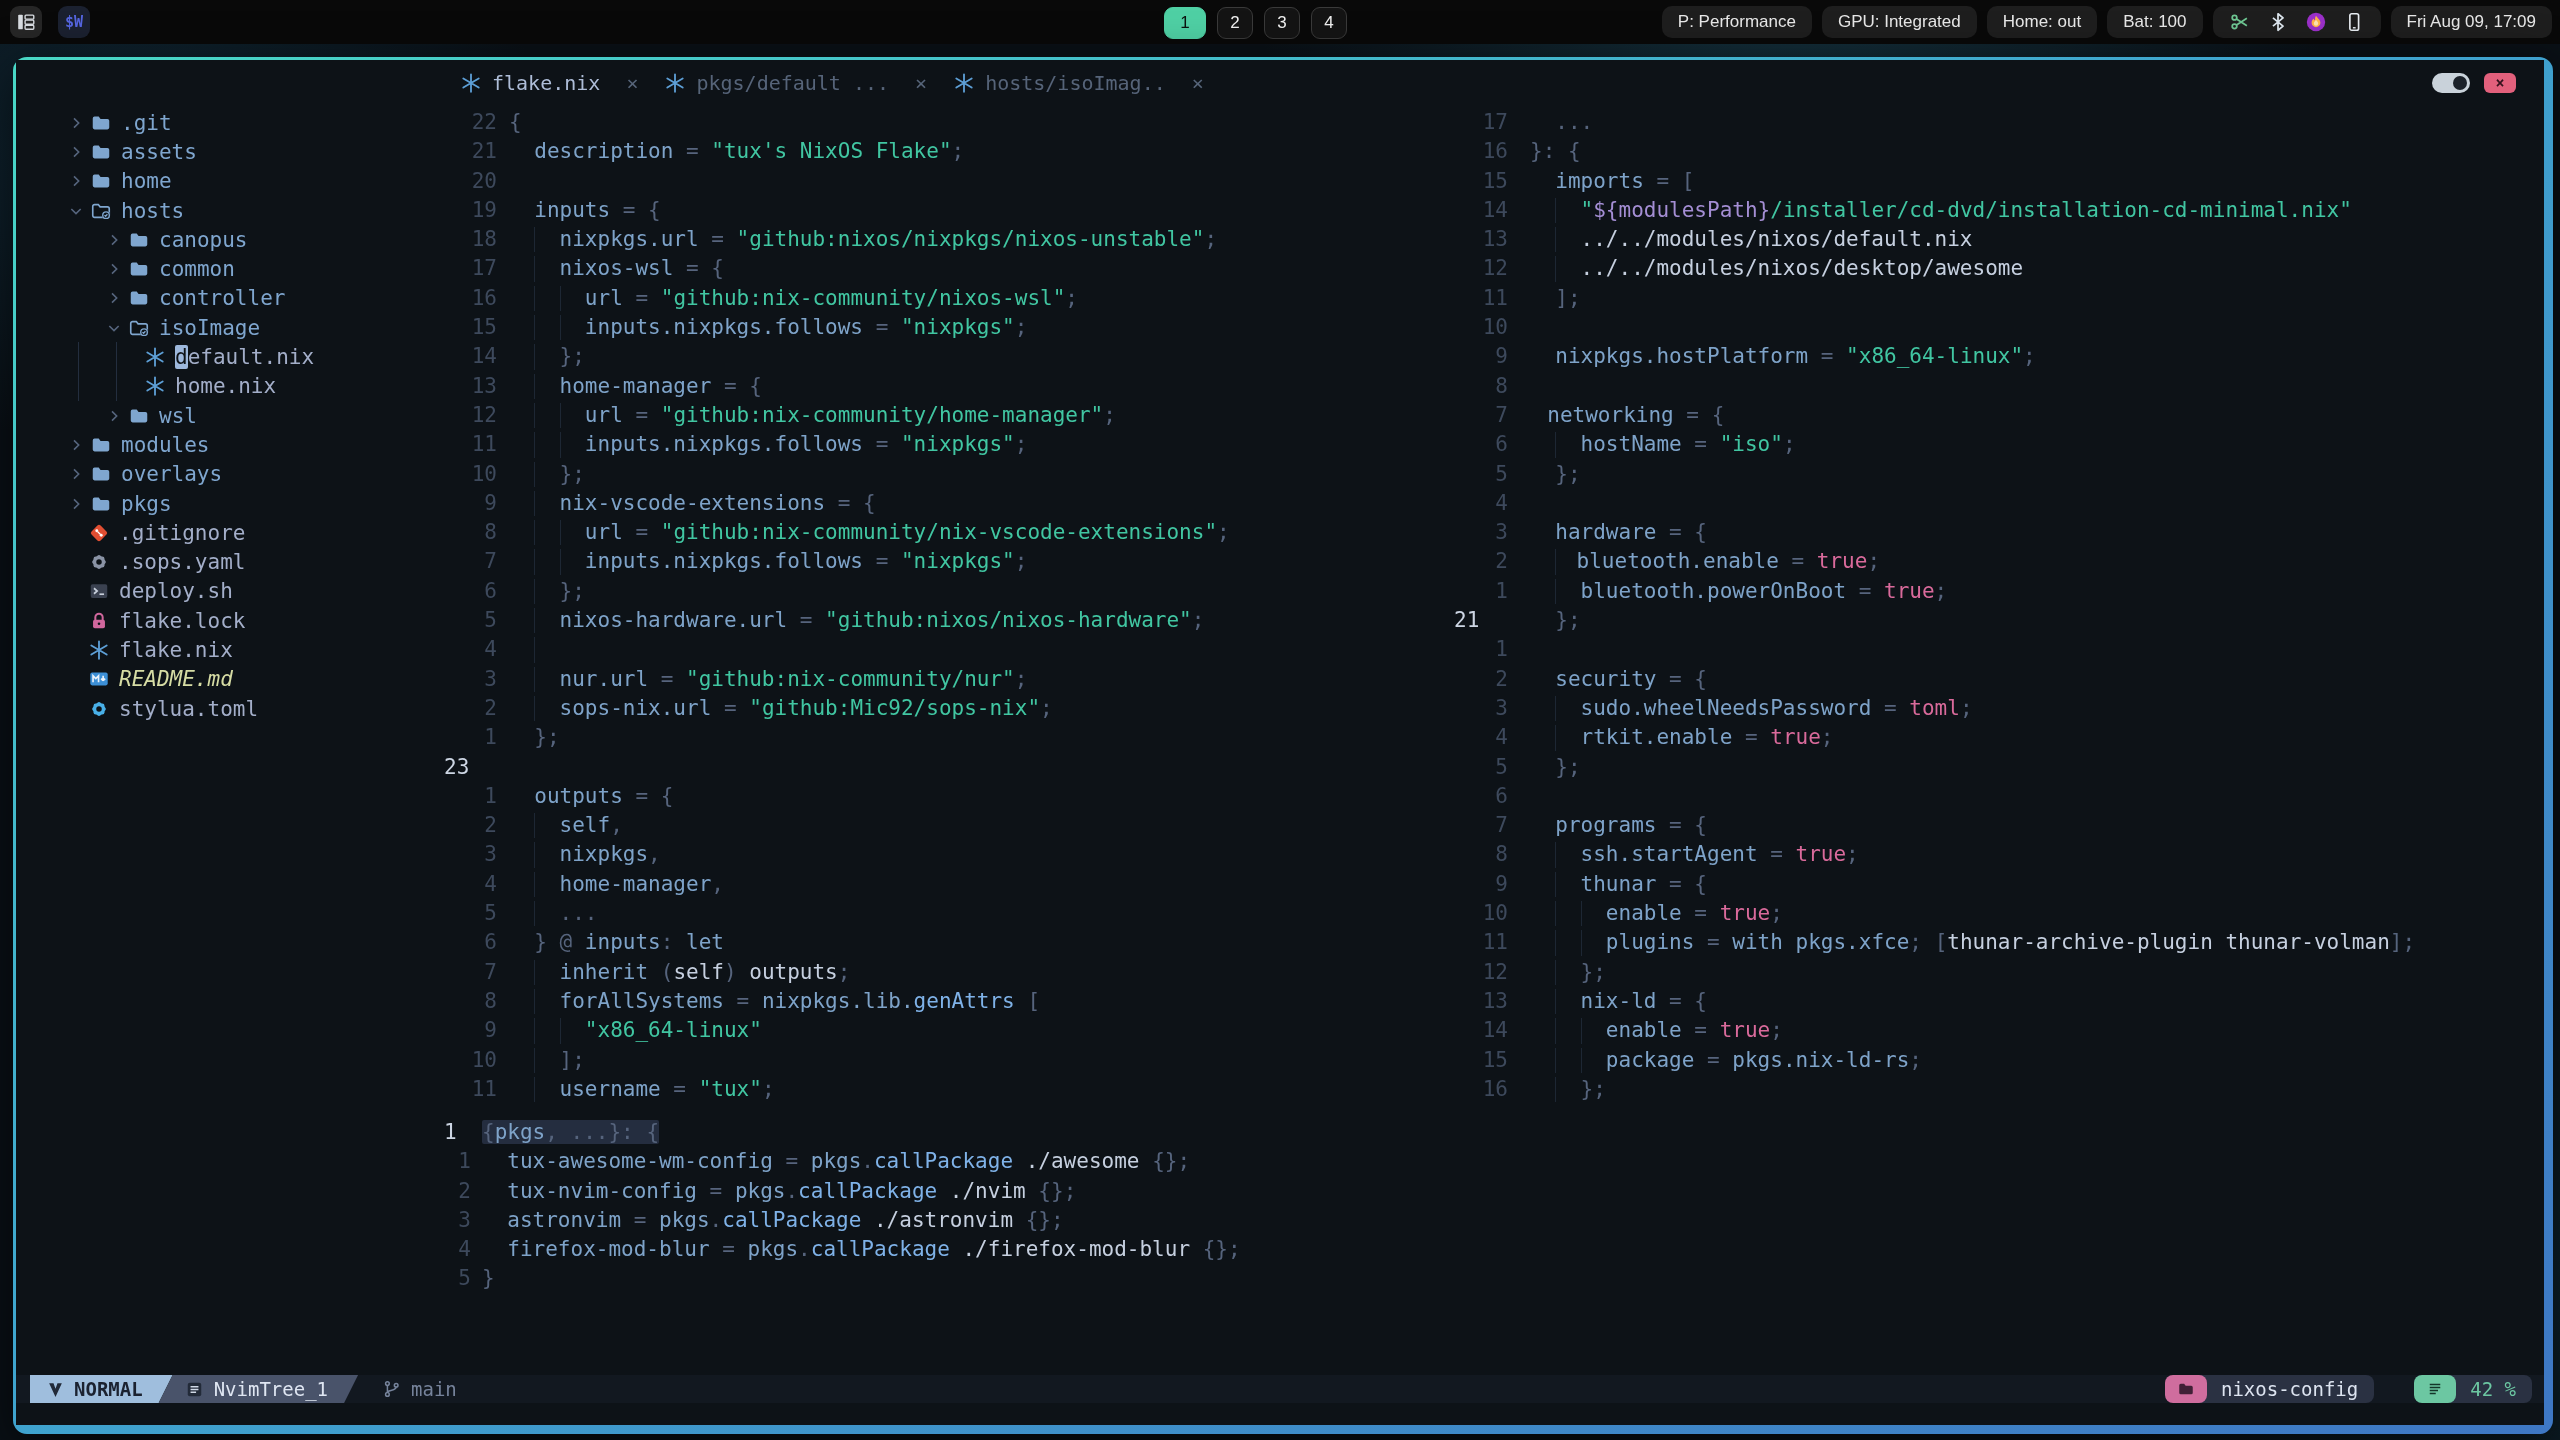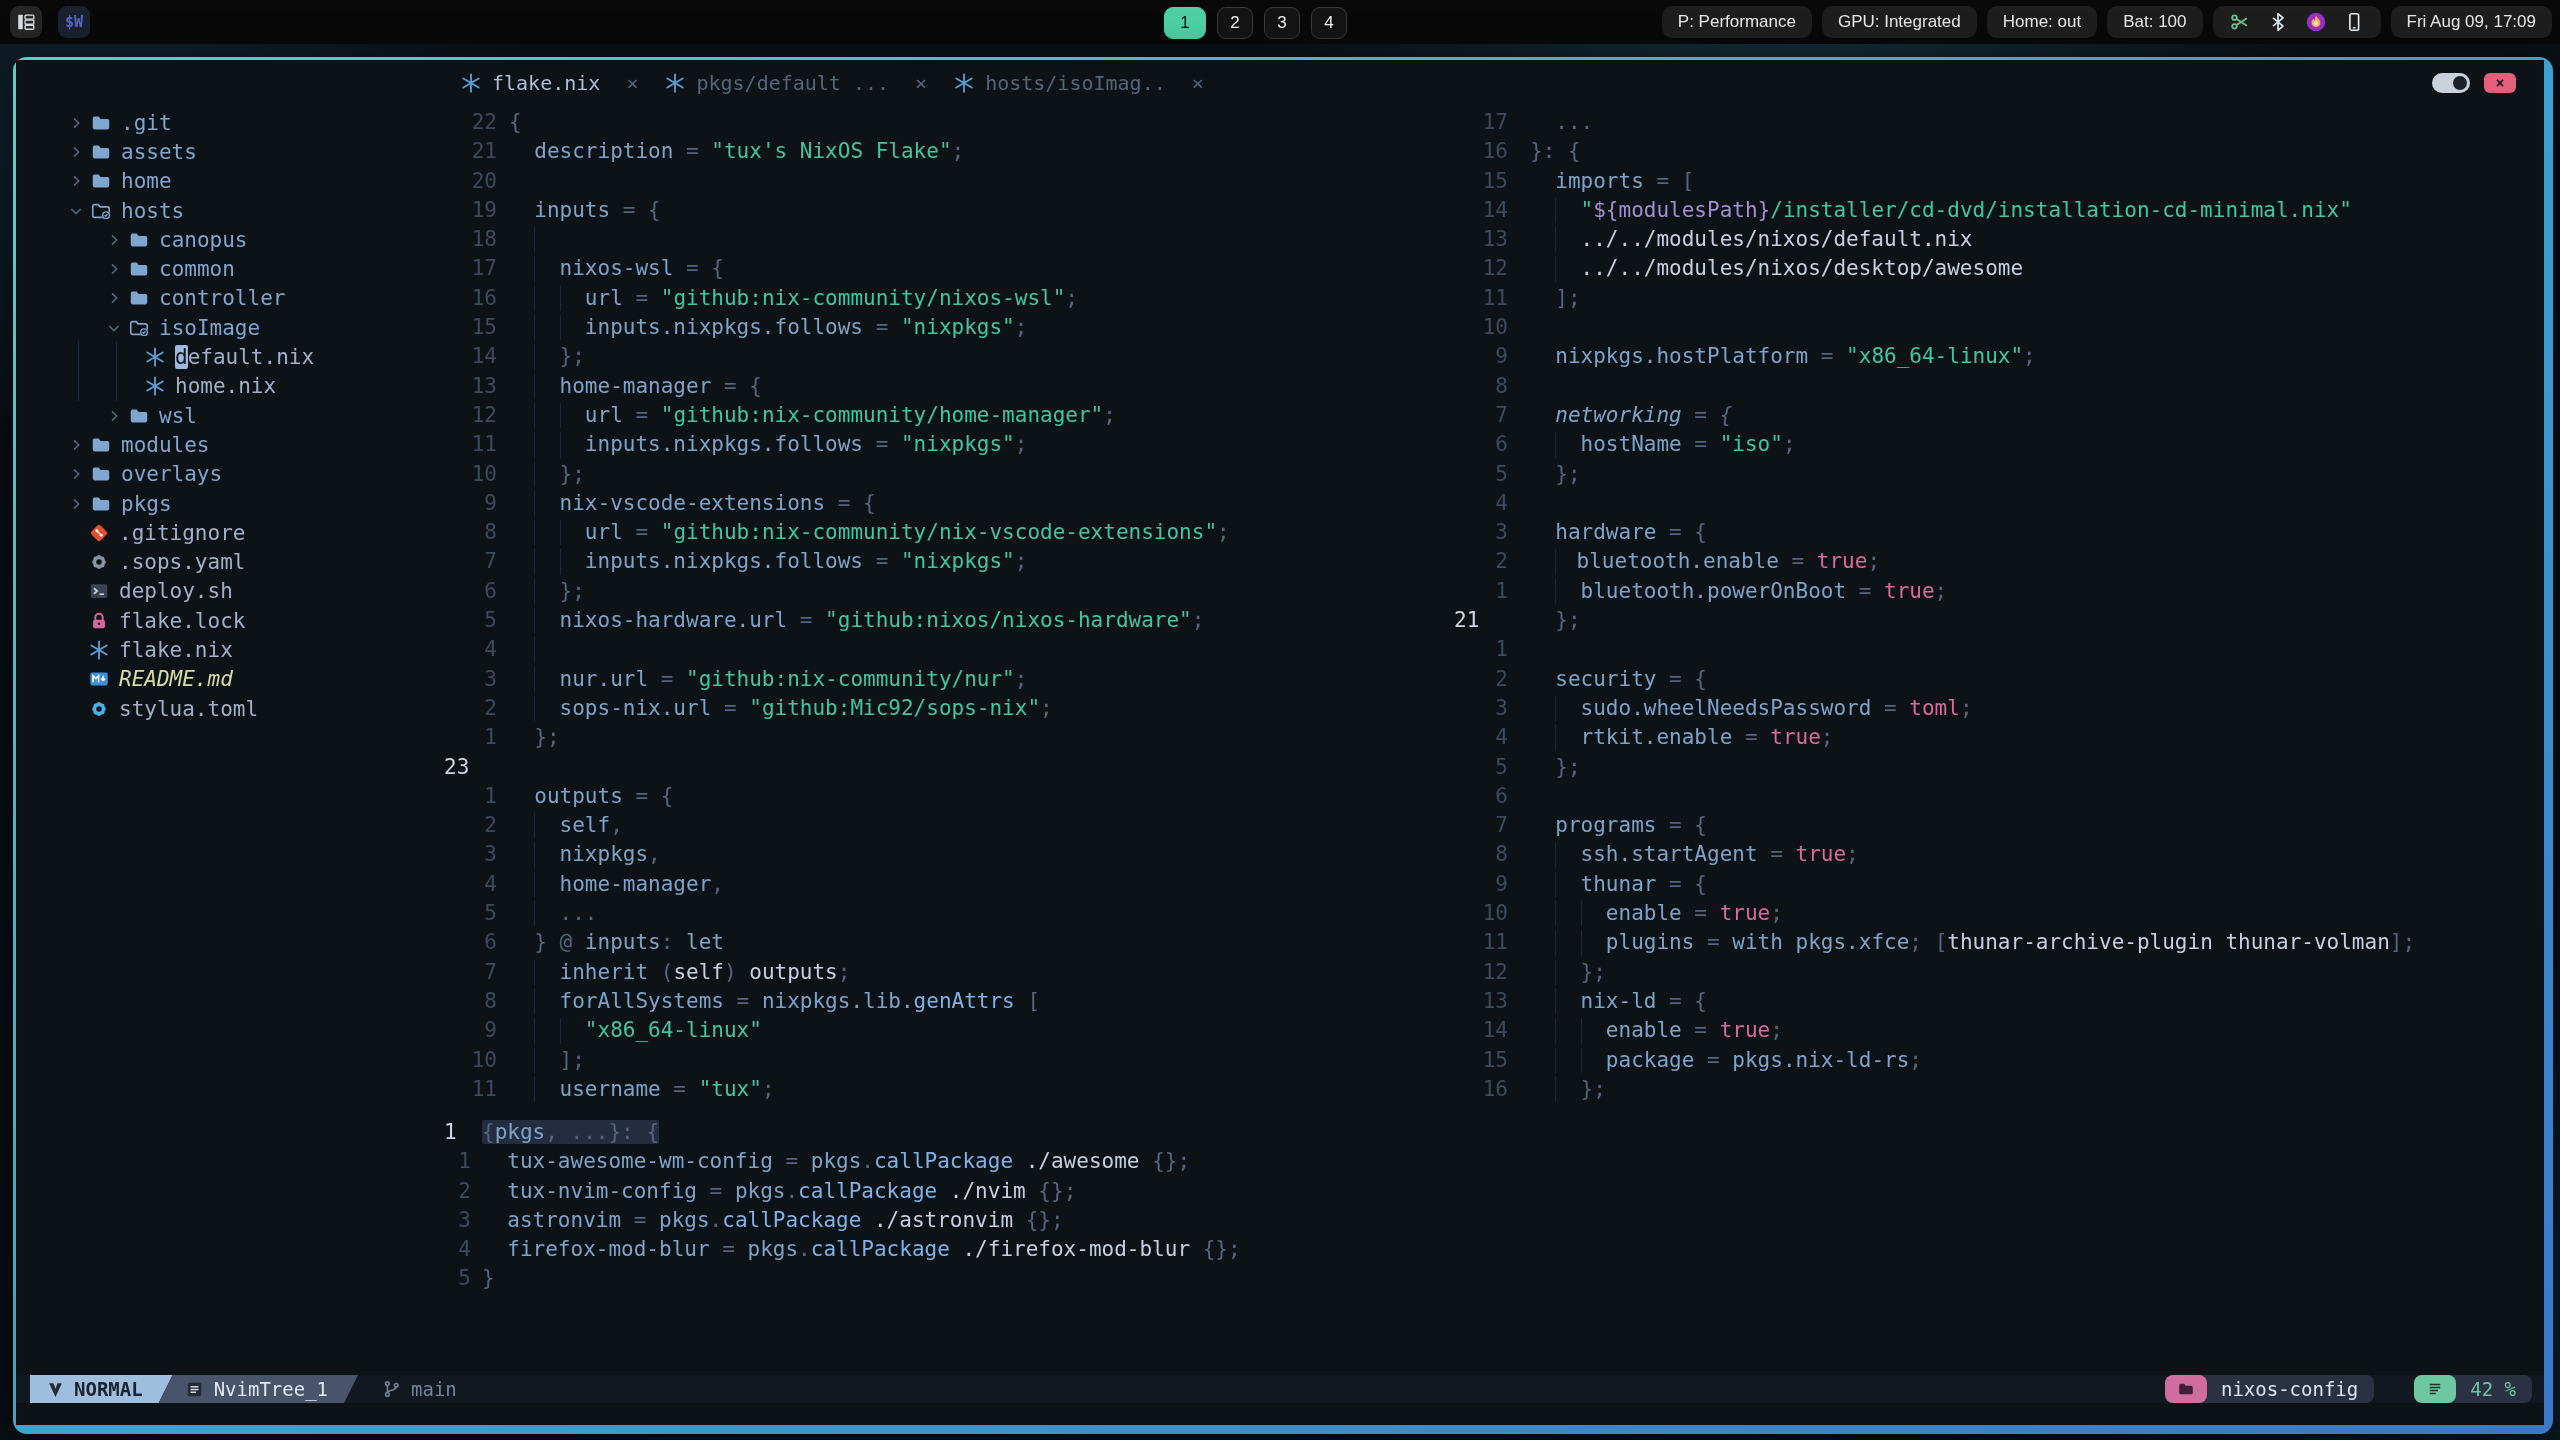--- a/index.html
+++ b/index.html
@@ -500,20 +500,21 @@
           <span class="num" style="width: 53px;">20</span>
           <span class="code" style="left: 65px;"></span>
         </div>
         <div class="crow">
           <span class="num" style="width: 53px;">19</span>
           <span class="code" style="left: 65px;"><span class="tk-k">  inputs</span><span class="tk-p"> = {</span></span>
         </div>
         <div class="crow">
           <span class="num" style="width: 53px;">18</span>
           <span class="guide" style="left: 90.3px;"></span>
+          <span class="code" style="left: 65px;"><span class="tk-k">    nixpkgs.url</span><span class="tk-p"> = </span><span class="tk-s">"github:nixos/nixpkgs/nixos-unstable"</span><span class="tk-p">;</span></span>
         </div>
         <div class="crow">
           <span class="num" style="width: 53px;">17</span>
           <span class="guide" style="left: 90.3px;"></span>
           <span class="code" style="left: 65px;"><span class="tk-k">    nixos-wsl</span><span class="tk-p"> = {</span></span>
         </div>
         <div class="crow">
           <span class="num" style="width: 53px;">16</span>
           <span class="guide" style="left: 90.3px;"></span>
           <span class="guide" style="left: 115.6px;"></span>
@@ -695,21 +696,21 @@
         <div class="crow">
           <span class="num" style="width: 54px;">9</span>
           <span class="code" style="left: 76px;"><span class="tk-k">  nixpkgs.hostPlatform</span><span class="tk-p"> = </span><span class="tk-s">"x86_64-linux"</span><span class="tk-p">;</span></span>
         </div>
         <div class="crow">
           <span class="num" style="width: 54px;">8</span>
           <span class="code" style="left: 76px;"></span>
         </div>
         <div class="crow">
           <span class="num" style="width: 54px;">7</span>
-          <span class="code" style="left: 76px; font-style: italic;"><span class="tk-k">  networking</span><span class="tk-p"> = {</span></span>
+          <span class="code" style="left: 68px;"><span class="tk-k">  networking</span><span class="tk-p"> = {</span></span>
         </div>
         <div class="crow">
           <span class="num" style="width: 54px;">6</span>
           <span class="guide" style="left: 101.3px;"></span>
           <span class="code" style="left: 76px;"><span class="tk-k">    hostName</span><span class="tk-p"> = </span><span class="tk-s">"iso"</span><span class="tk-p">;</span></span>
         </div>
         <div class="crow">
           <span class="num" style="width: 54px;">5</span>
           <span class="code" style="left: 76px;"><span class="tk-p">  };</span></span>
         </div>

